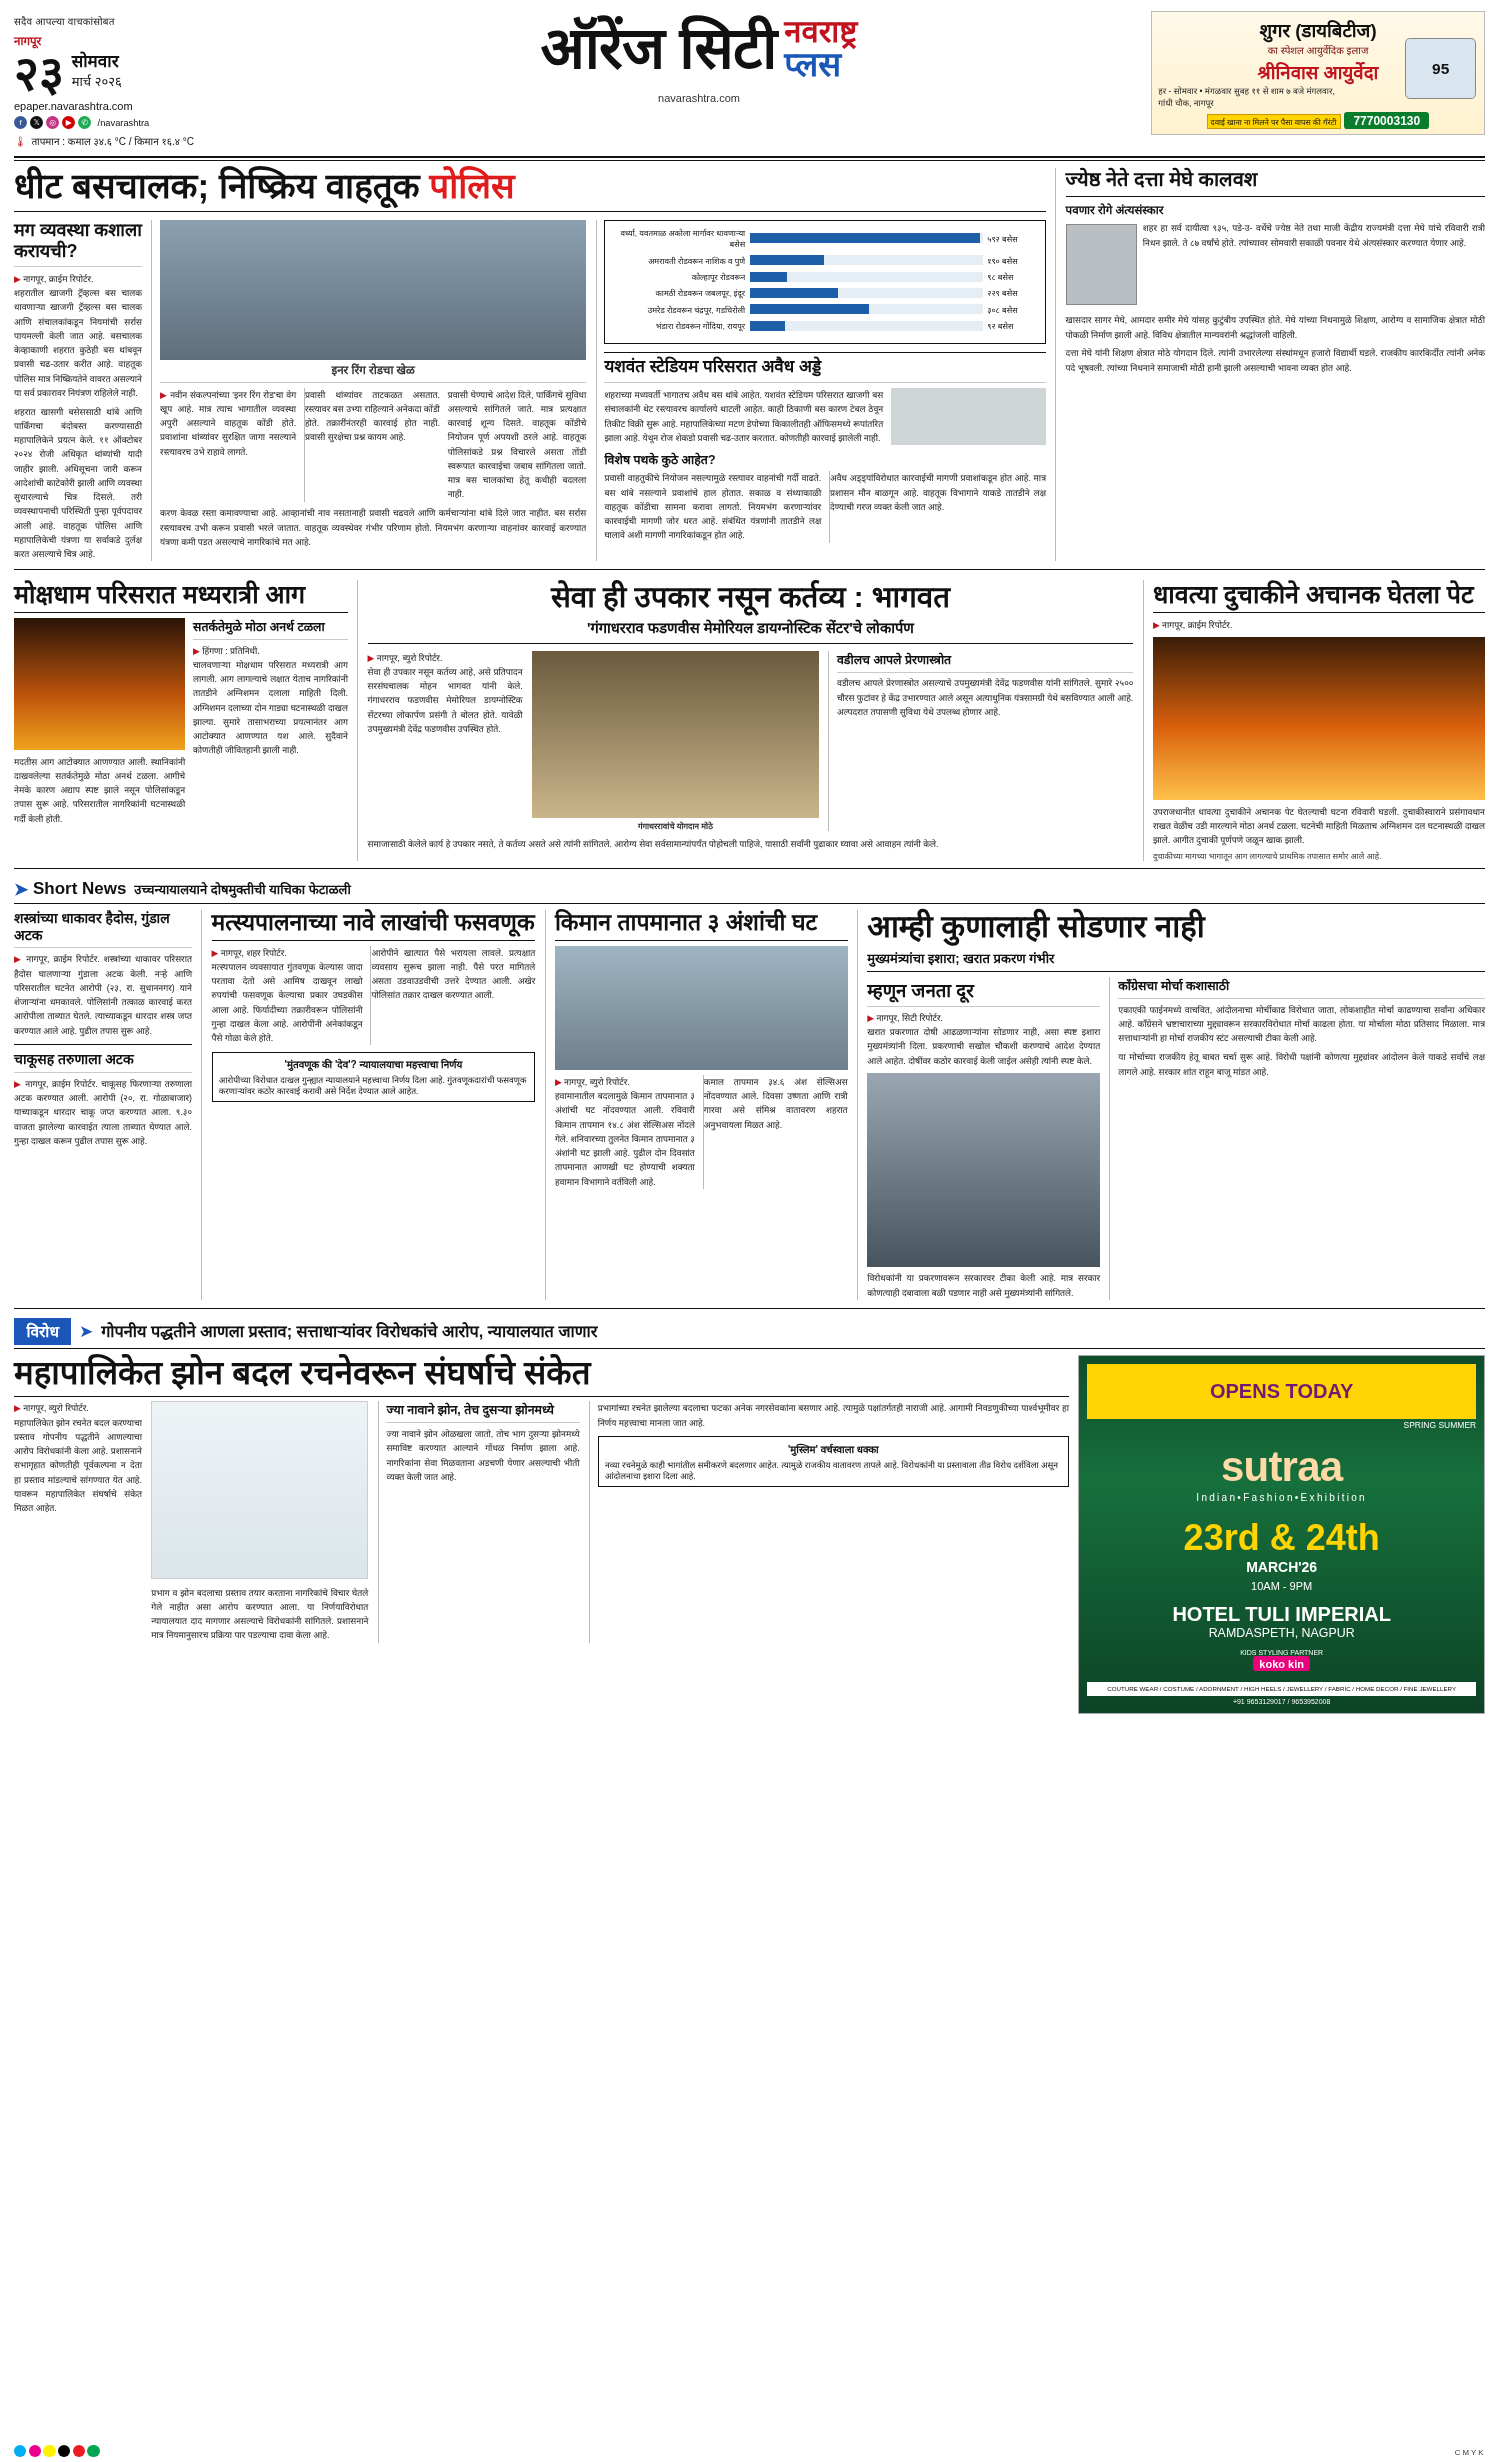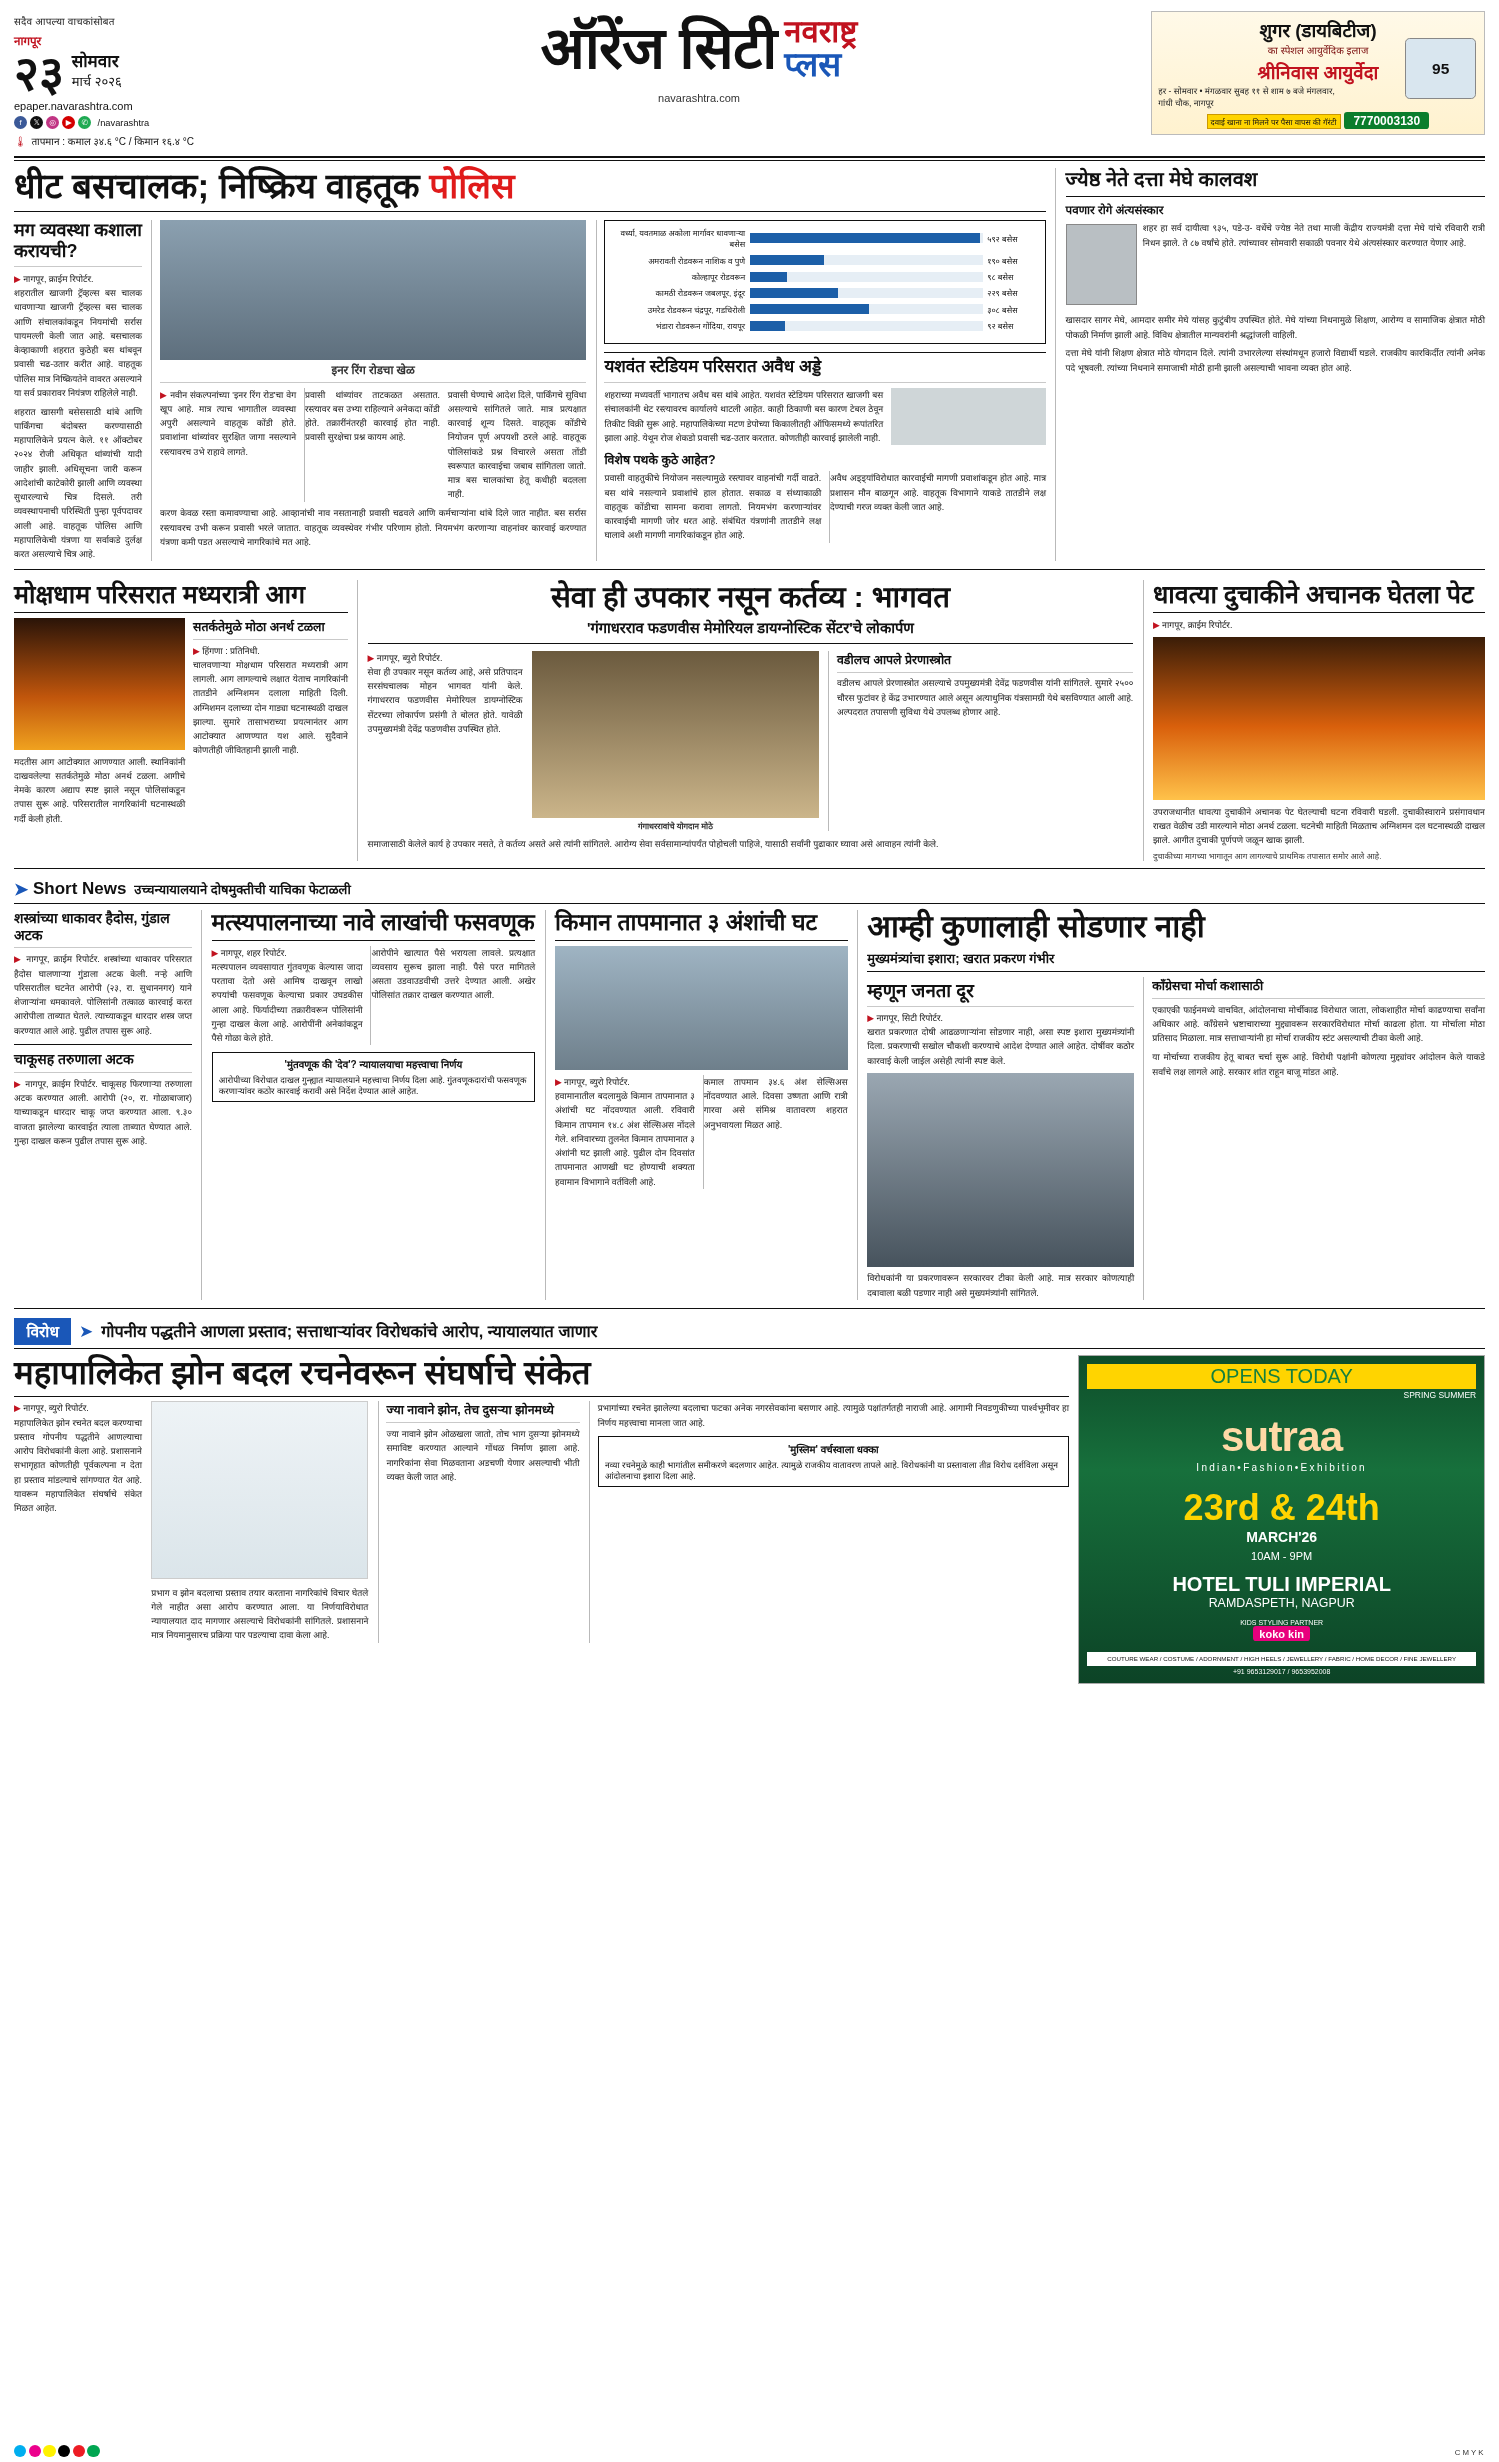--- a/index.html
+++ b/index.html
@@ -130,21 +130,21 @@
   .v-line { font-size:16.3px; font-weight:bold; }
   .sec4 { display:flex; gap:9.3px; margin-top:6.2px; }
   .s4-left { width:1055px; }
   .s4-head { font-size:33px; font-weight:bold; line-height:1.1; }
   .cartoon { height:178px; background:linear-gradient(180deg,#eef3f6,#dbe5ea); border:0.8px solid #ccc; position:relative;}
   .box-sub { border:0.8px solid #111; padding:4.7px 6.2px; font-size:8.5px; }
   .box-sub b{ display:block; text-align:center; font-size:10px; margin-bottom:3.1px;}
 
   .sutra-ad { flex:1; border:0.8px solid #aaa; background:linear-gradient(180deg,#0e4d2a,#17703c 35%,#0c4326);
               color:#fff; text-align:center; padding:7.8px; position:relative; }
-  .sutra-open { background:#ffd400; color:#15803d; font-size:20px; font-weight:normal; padding:1px; }
+  .sutra-open { background:#ffd400; color:#701a75; font-size:20px; font-weight:bold; padding:16px; }
   .sutra-logo { font-size:42px; font-weight:bold; color:#ffd9a6; margin-top:12.4px; letter-spacing:-0.8px;}
   .sutra-sub { font-size:10px; letter-spacing:2.3px; margin-top:1.6px; }
   .sutra-date { font-size:36px; font-weight:bold; color:#ffd400; margin-top:14px;}
   .sutra-m { font-size:14px; font-weight:bold; }
   .sutra-time { font-size:11px; margin-top:4.7px; }
   .sutra-hotel { font-size:20px; font-weight:bold; margin-top:11px; }
   .sutra-addr { font-size:12.4px; }
   .sutra-foot { background:#fff; color:#111; font-size:6.2px; margin-top:11px; padding:3.1px; }
   .koko { background:#e8007d; color:#fff; font-size:11px; font-weight:bold; display:inline-block;
           padding:1.6px 6.2px; border-radius:3.1px;}
@@ -431,21 +431,21 @@
         </div>
         <div style="flex:1" class="body-txt col-rule">कमाल तापमान ३४.६ अंश सेल्सिअस नोंदवण्यात आले. दिवसा उष्णता आणि रात्री गारवा असे संमिश्र वातावरण शहरात अनुभवायला मिळत आहे.</div>
       </div>
     </div>
 
     <div class="s3d col-rule" style="padding-left:9.3px">
       <div class="s3-big">आम्ही कुणालाही सोडणार नाही</div>
       <div class="s2-sub-c" style="text-align:left;font-size:13px">मुख्यमंत्र्यांचा इशारा; खरात प्रकरण गंभीर</div>
       <div class="hr-d" style="margin:4.7px 0"></div>
       <div style="display:flex; gap:9.3px">
-        <div style="width:267px">
+        <div style="width:233px">
           <div class="quote-h">म्हणून जनता दूर</div>
           <div class="hr-l" style="margin:3.9px 0"></div>
           <div class="body-txt lead">नागपूर, सिटी रिपोर्टर.</div>
           <div class="body-txt">खरात प्रकरणात दोषी आढळणाऱ्यांना सोडणार नाही, असा स्पष्ट इशारा मुख्यमंत्र्यांनी दिला. प्रकरणाची सखोल चौकशी करण्याचे आदेश देण्यात आले आहेत. दोषींवर कठोर कारवाई केली जाईल असेही त्यांनी स्पष्ट केले.</div>
           <div class="photo speaker-photo" style="margin-top:4.7px"></div>
           <div class="body-txt" style="margin-top:4.7px">विरोधकांनी या प्रकरणावरून सरकारवर टीका केली आहे. मात्र सरकार कोणत्याही दबावाला बळी पडणार नाही असे मुख्यमंत्र्यांनी सांगितले.</div>
         </div>
         <div style="flex:1" class="col-rule">
           <div style="padding-left:7.8px">
             <div class="mini-head2">काँग्रेसचा मोर्चा कशासाठी</div>

